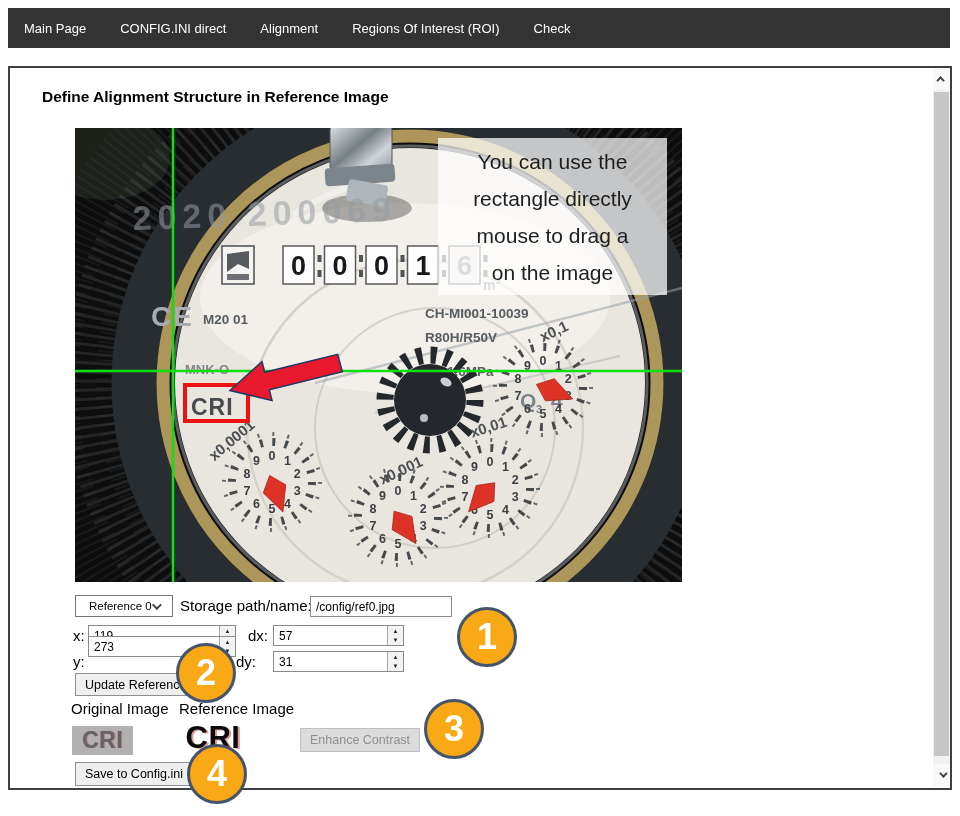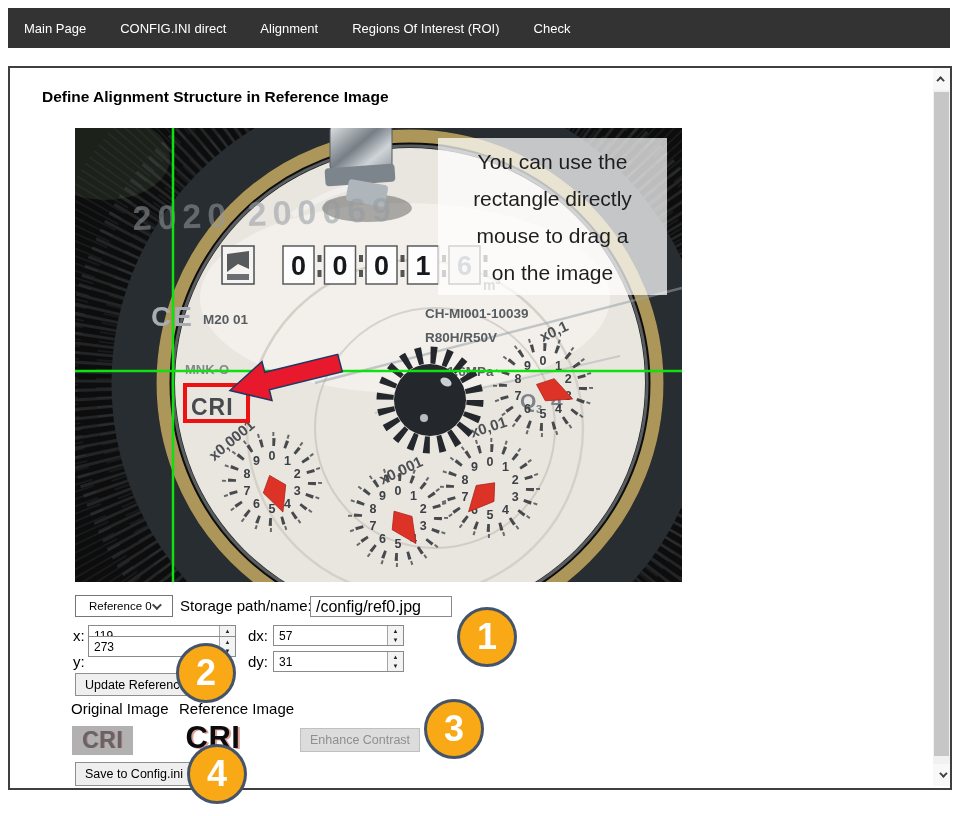--- a/index.html
+++ b/index.html
@@ -41,21 +41,21 @@
   .m-qsub { font:bold 11px "Liberation Sans",sans-serif; fill:#7d838a; }
   .m-cri { font:bold 23px "Liberation Sans",sans-serif; fill:#474b50; letter-spacing:1px; }
 
   
   .flabel { font-size:15px; color:#000; white-space:nowrap; }
   .sel { left:75px; top:595px; width:98px; height:22px; border:1px solid #767676; background:#fff;
          display:flex; align-items:center; justify-content:space-between; padding:0 13px; font-size:11.5px; cursor:pointer; }
   .chev { width:7px; height:7px; border-right:2px solid #444; border-bottom:2px solid #444; display:inline-block; }
   .chev.down { transform:rotate(45deg) translateY(-2px); }
   .chev.up { transform:rotate(-135deg) translateY(-2px); }
-  .txt { border:1px solid #8a8a8a; font-size:16px; padding:2px 5px; height:21px;
+  .txt { border:1px solid #8a8a8a; font-size:12px; padding:2px 5px; height:21px;
          font-family:"Liberation Sans",sans-serif; }
   .numwrap { height:21px; border:1px solid #8a8a8a; background:#fff; display:flex; }
   .numfield { flex:1; border:0; outline:none; font-size:12px; padding-left:5px; min-width:0;
               font-family:"Liberation Sans",sans-serif; }
   .spin { width:16px; border-left:1px solid #a5a5a5; background:#f3f3f3; display:flex;
           flex-direction:column; cursor:pointer; }
   .spin span { flex:1; display:flex; align-items:center; justify-content:center;
                font-size:6px; color:#222; line-height:1; }
   .btn { border:1px solid #8f8f8f; background:#efefef; color:#000; font-size:12.5px;
          padding:3px 9px; font-family:"Liberation Sans",sans-serif; cursor:pointer; white-space:nowrap; }
@@ -300,21 +300,21 @@
   </div>
 
   <span class="flabel abs" style="left:73px;top:653px;">y:</span>
   <div class="numwrap abs" style="left:88px;top:636px;width:148px;">
     <input class="numfield" value="273" style="">
     <div class="spin">
         <span>▲</span>
         <span>▼</span>
       </div>
   </div>
-  <span class="flabel abs" style="left:248px;top:653px;">dy:</span>
+  <span class="flabel abs" style="left:236px;top:653px;">dy:</span>
   <div class="numwrap abs" style="left:273px;top:651px;width:131px;">
     <input class="numfield" value="31" style="">
     <div class="spin">
         <span>▲</span>
         <span>▼</span>
       </div>
   </div>
 
   <button class="btn abs" style="left:75px;top:673px;height:23px;">Update Reference</button>
 

